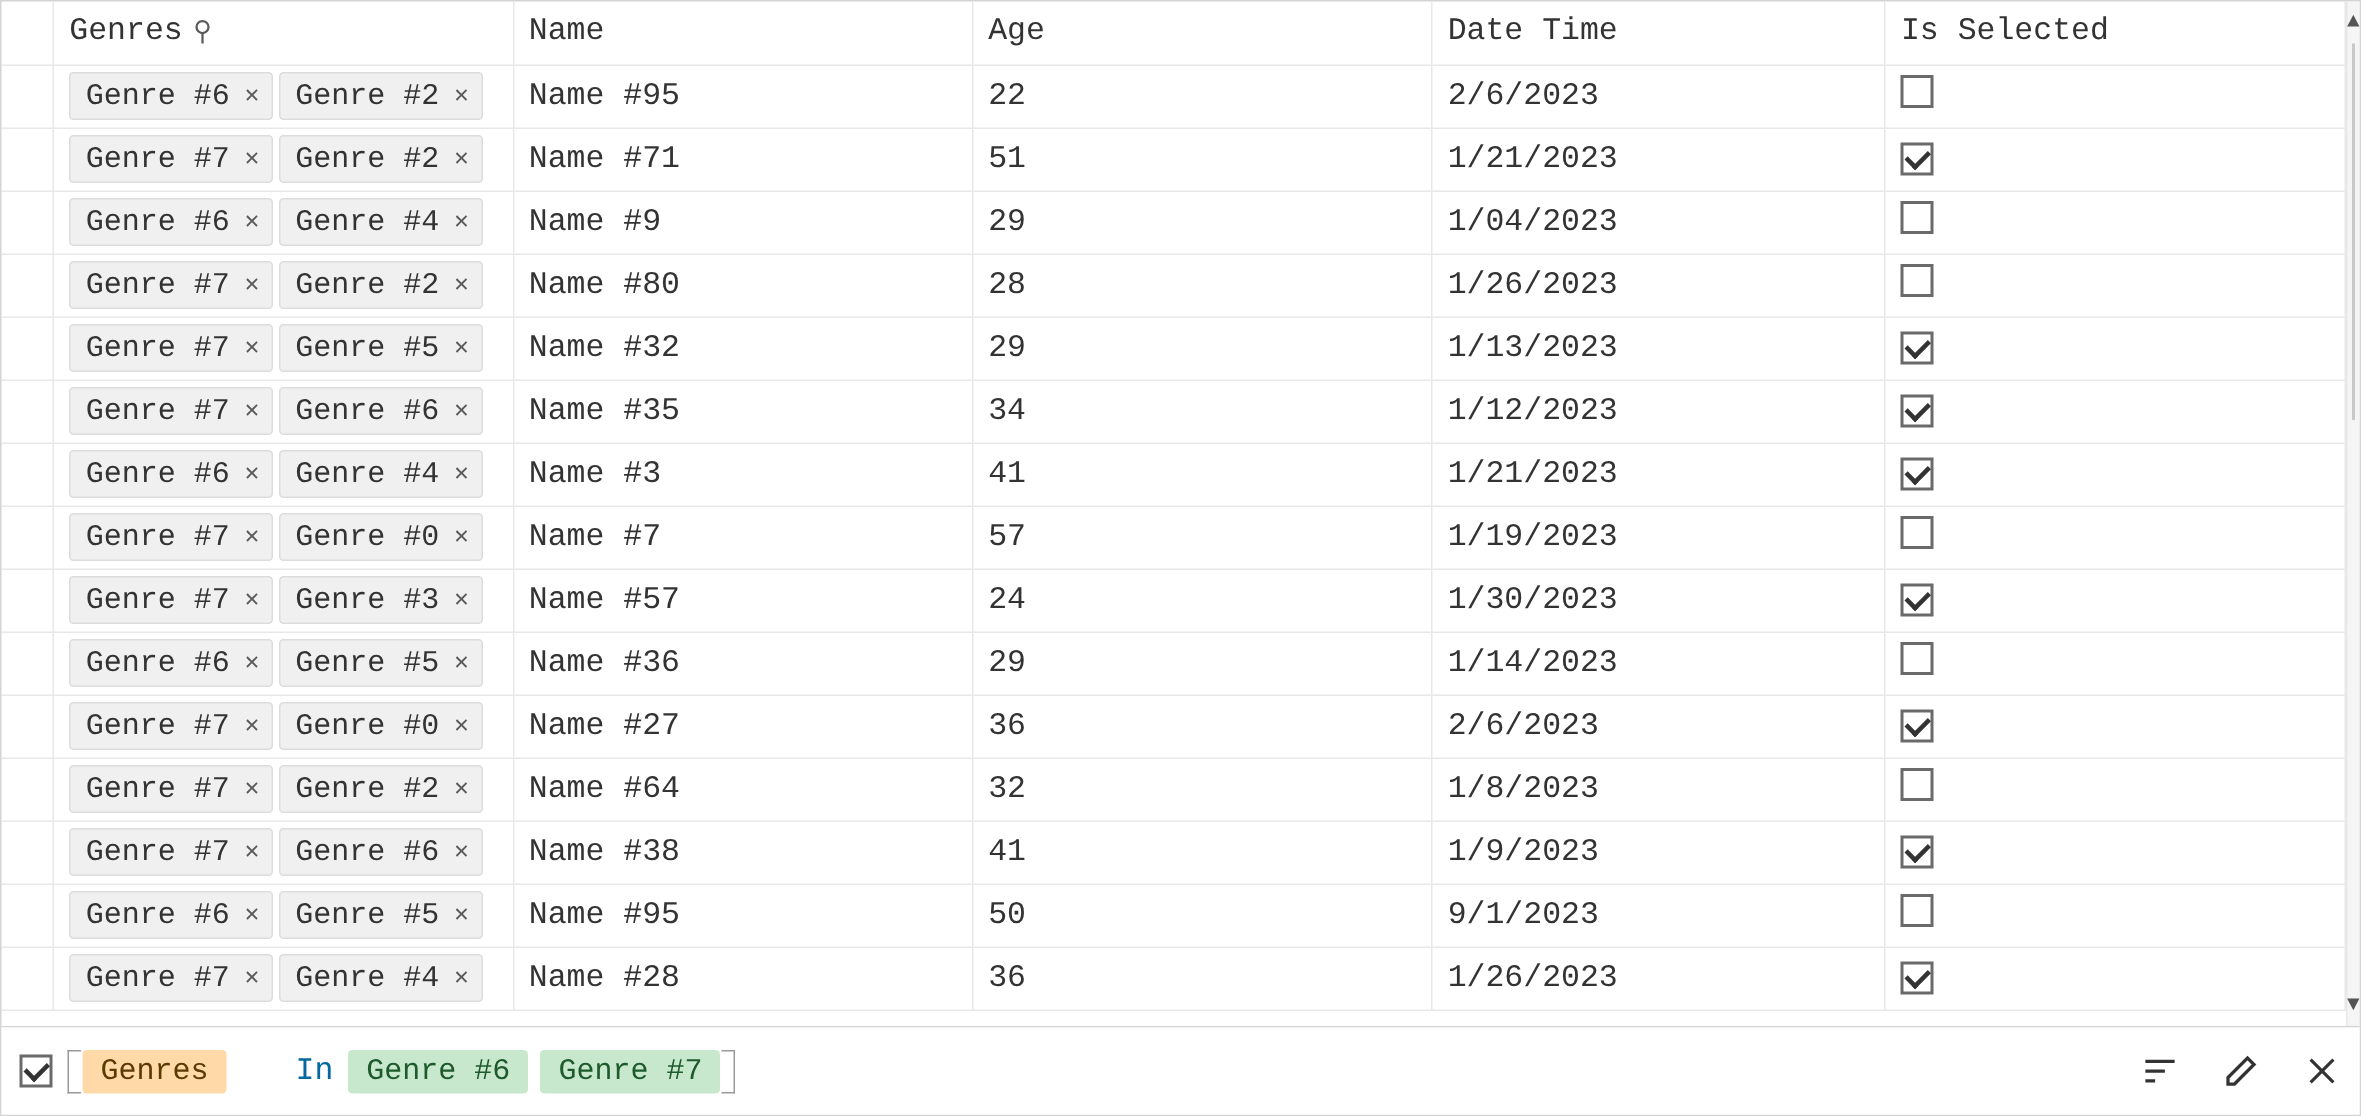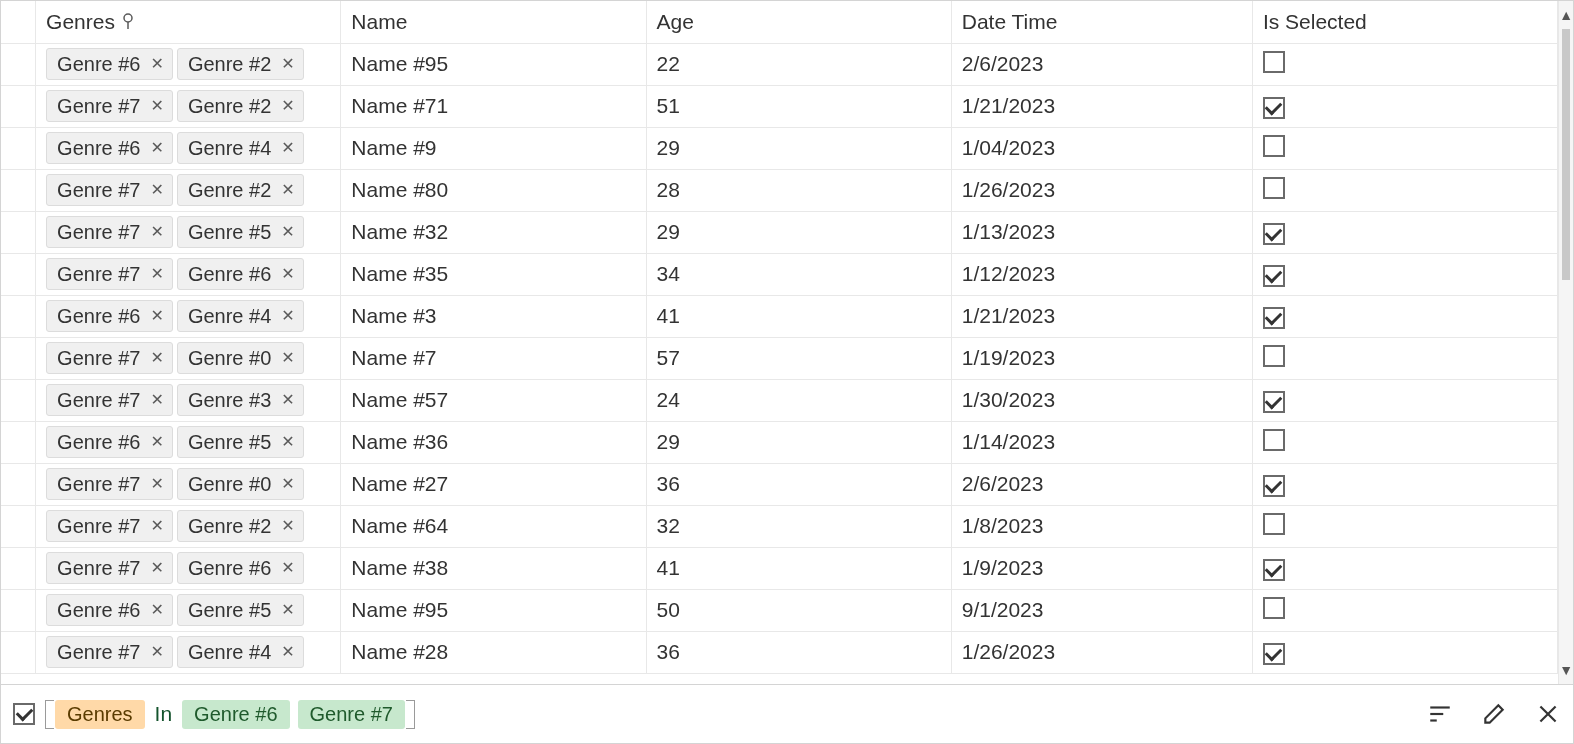--- a/index.html
+++ b/index.html
@@ -10,20 +10,21 @@
     font-size: 21px;
     color: #333;
     background: #fff;
   }
   .grid {
     border: 1px solid #d4d4d4;
     display: flex;
     flex-direction: column;
     width: 1574px;
     height: 744px;
+    font-family: Liberation Mono, monospace;
   }
   .grid-body {
     flex: 1 1 auto;
     display: flex;
     overflow: hidden;
     border-bottom: 1px solid #d4d4d4;
   }
   .grid-main { flex: 1 1 auto; overflow: hidden; }
   .grid-scroll {
     width: 28px;
@@ -131,21 +132,21 @@
     border:1px solid #9a9a9a;
   }
   .expr::before{ left:0; border-right:none; }
   .expr::after { right:0; border-left:none; }
   .chip {
     display:inline-flex; align-items:center;
     border-radius:3px; padding:3px 12px; font-size:20px;
   }
   .chip.field { background:#ffd9a8; color:#5a3b00; }
   .chip.value { background:#c7e8cd; color:#1f5a2c; }
-  .op { color:#14532d; padding:0 2px; }
+  .op { color:#0369a1; padding:0 2px;margin-left:36px; }
   .filter-actions{
     margin-left:auto;
     display:flex; align-items:center; gap:28px;
     color:#333;
   }
   .filter-actions .ico{ cursor:pointer; display:inline-flex; }
   .filter-actions svg{ width:26px; height:26px; stroke:#333; stroke-width:2; fill:none;}
 </style>
 </head>
 <body>

